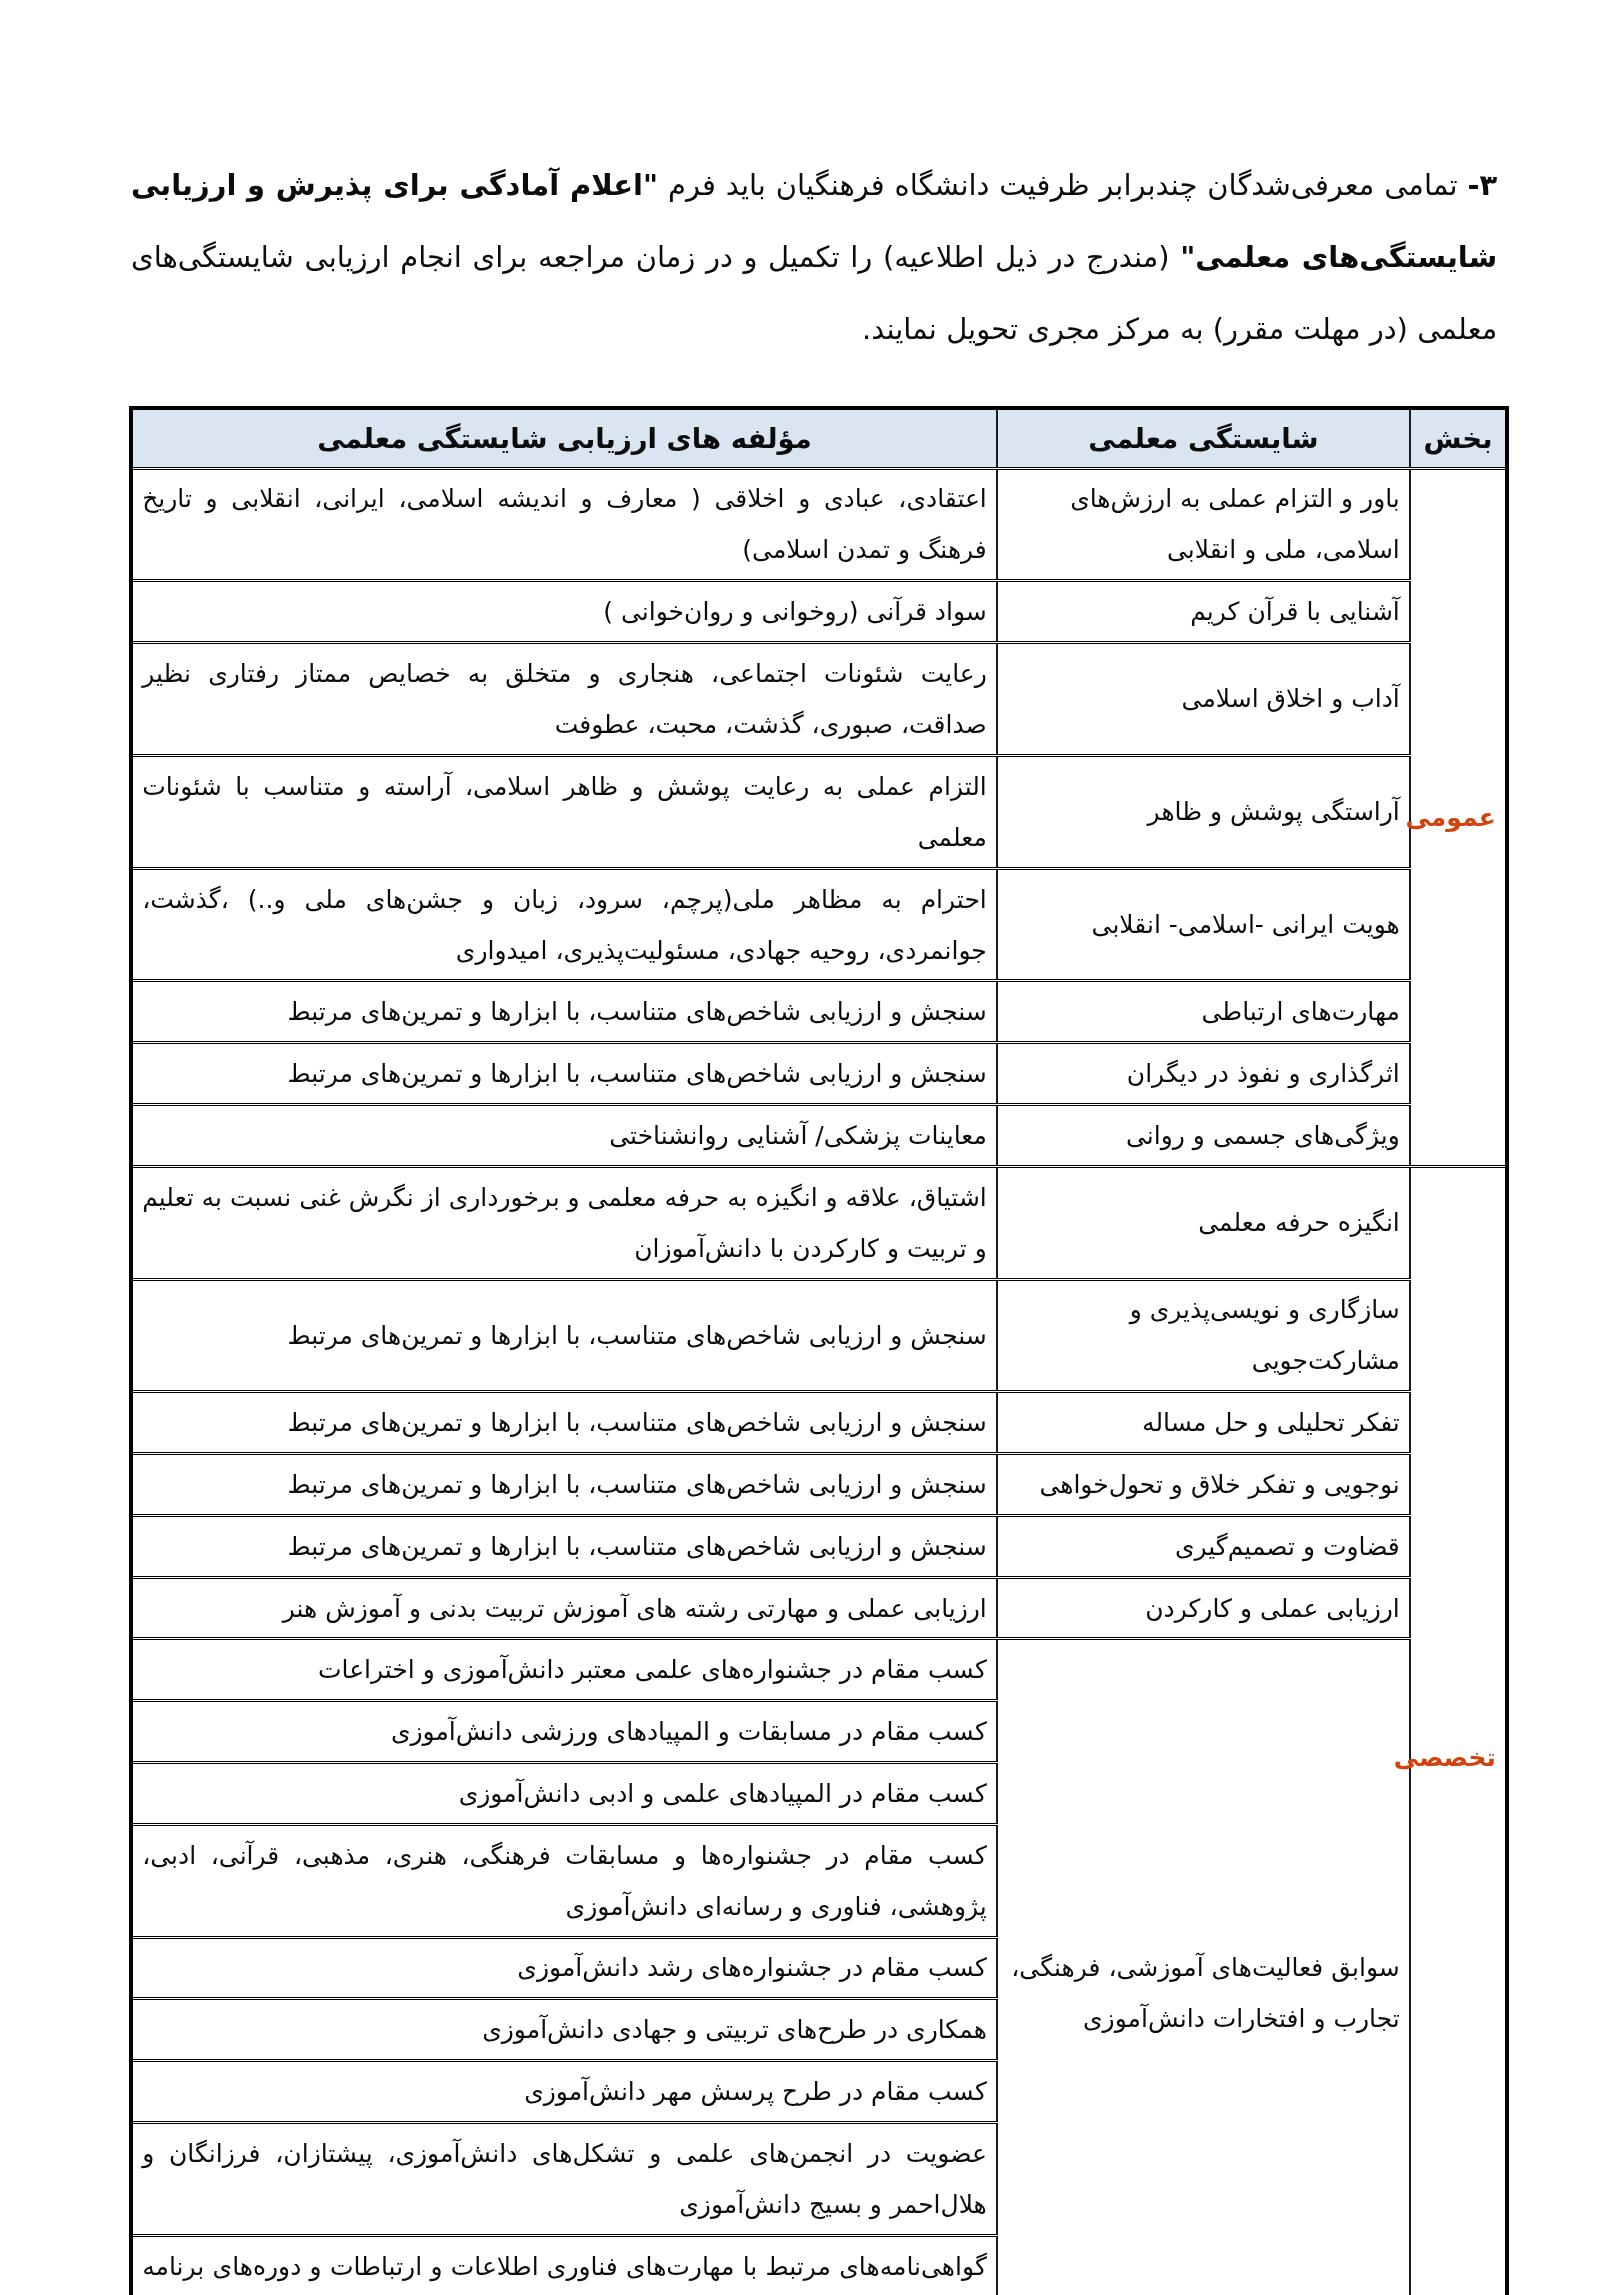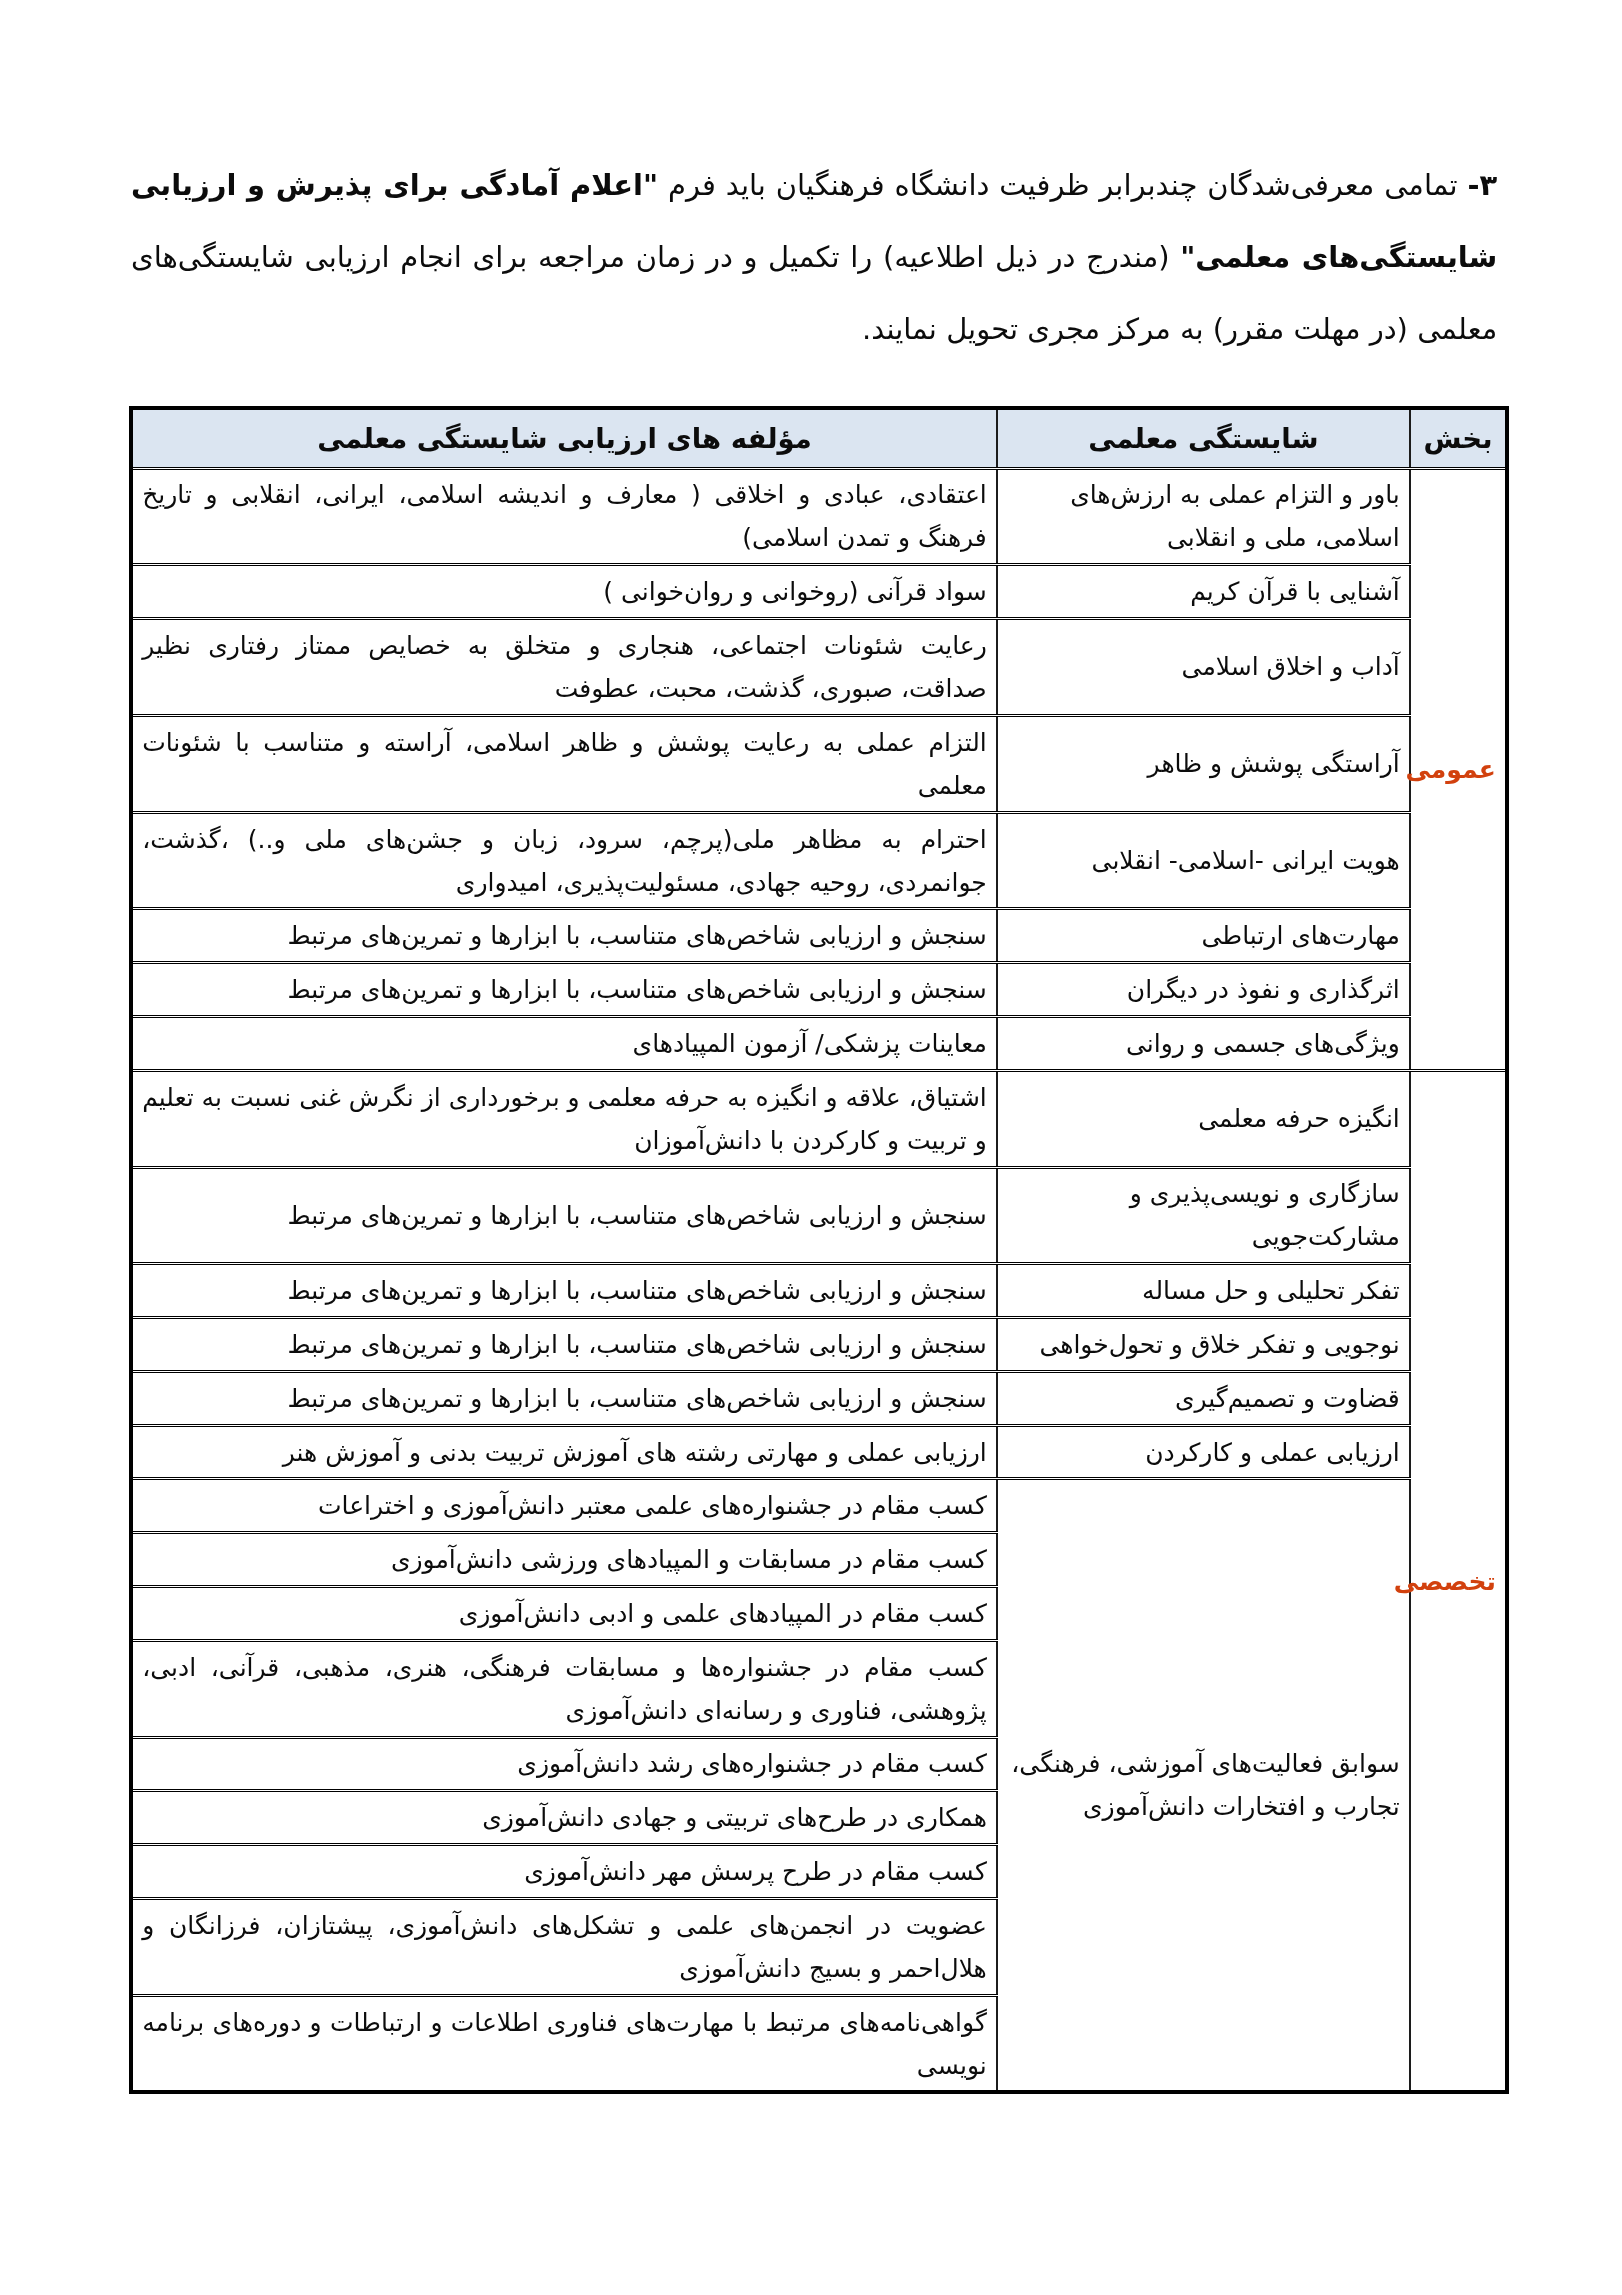--- a/index.html
+++ b/index.html
@@ -46,21 +46,21 @@
   }
   .comp-table th{
     height:60px;
     font-size:27.5px;
     font-weight:bold;
     text-align:center;
     padding:2.6px 6.5px;
   }
   .comp-table td{
     font-size:25px;
-    line-height:43px;
+    line-height:51px;
     padding:3.9px 9.2px;
   }
   .col-section{width:97px;}
   .col-competency{width:413px;}
   .col-components{width:866px;}
   .cell-competency{text-align:right;}
   .cell-component{text-align:justify;}
   .section-cell{
     font-size:29px;
     font-weight:bold;
@@ -108,21 +108,21 @@
         <tr>
           <td class="cell-competency">مهارت‌های ارتباطی</td>
           <td class="cell-component">سنجش و ارزیابی شاخص‌های متناسب، با ابزارها و تمرین‌های مرتبط</td>
         </tr>
         <tr>
           <td class="cell-competency">اثرگذاری و نفوذ در دیگران</td>
           <td class="cell-component">سنجش و ارزیابی شاخص‌های متناسب، با ابزارها و تمرین‌های مرتبط</td>
         </tr>
         <tr>
           <td class="cell-competency">ویژگی‌های جسمی و روانی</td>
-          <td class="cell-component">معاینات پزشکی/ آزمون المپیادهای</td>
+          <td class="cell-component">معاینات پزشکی/ آشنایی روانشناختی</td>
         </tr>
         <tr>
           <td rowspan="15" class="section-cell" style="color: rgb(210, 65, 14);">تخصصی</td>
           <td class="cell-competency">انگیزه حرفه معلمی</td>
           <td class="cell-component">اشتیاق، علاقه و انگیزه به حرفه معلمی و برخورداری از نگرش غنی نسبت به تعلیم و تربیت و کارکردن با دانش‌آموزان</td>
         </tr>
         <tr>
           <td class="cell-competency">سازگاری و نویسی‌پذیری و مشارکت‌جویی</td>
           <td class="cell-component">سنجش و ارزیابی شاخص‌های متناسب، با ابزارها و تمرین‌های مرتبط</td>
         </tr>

